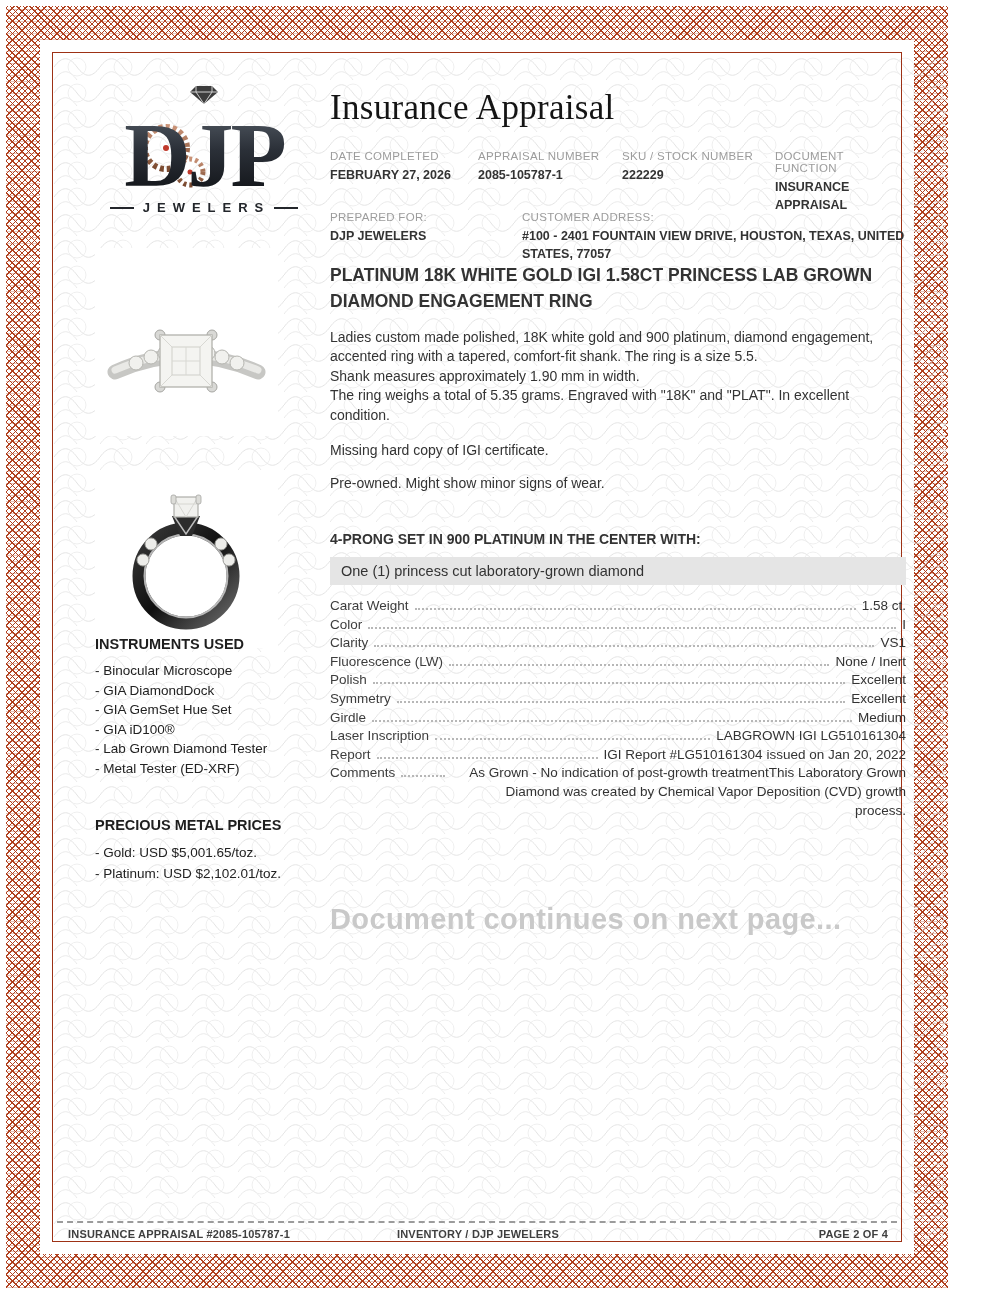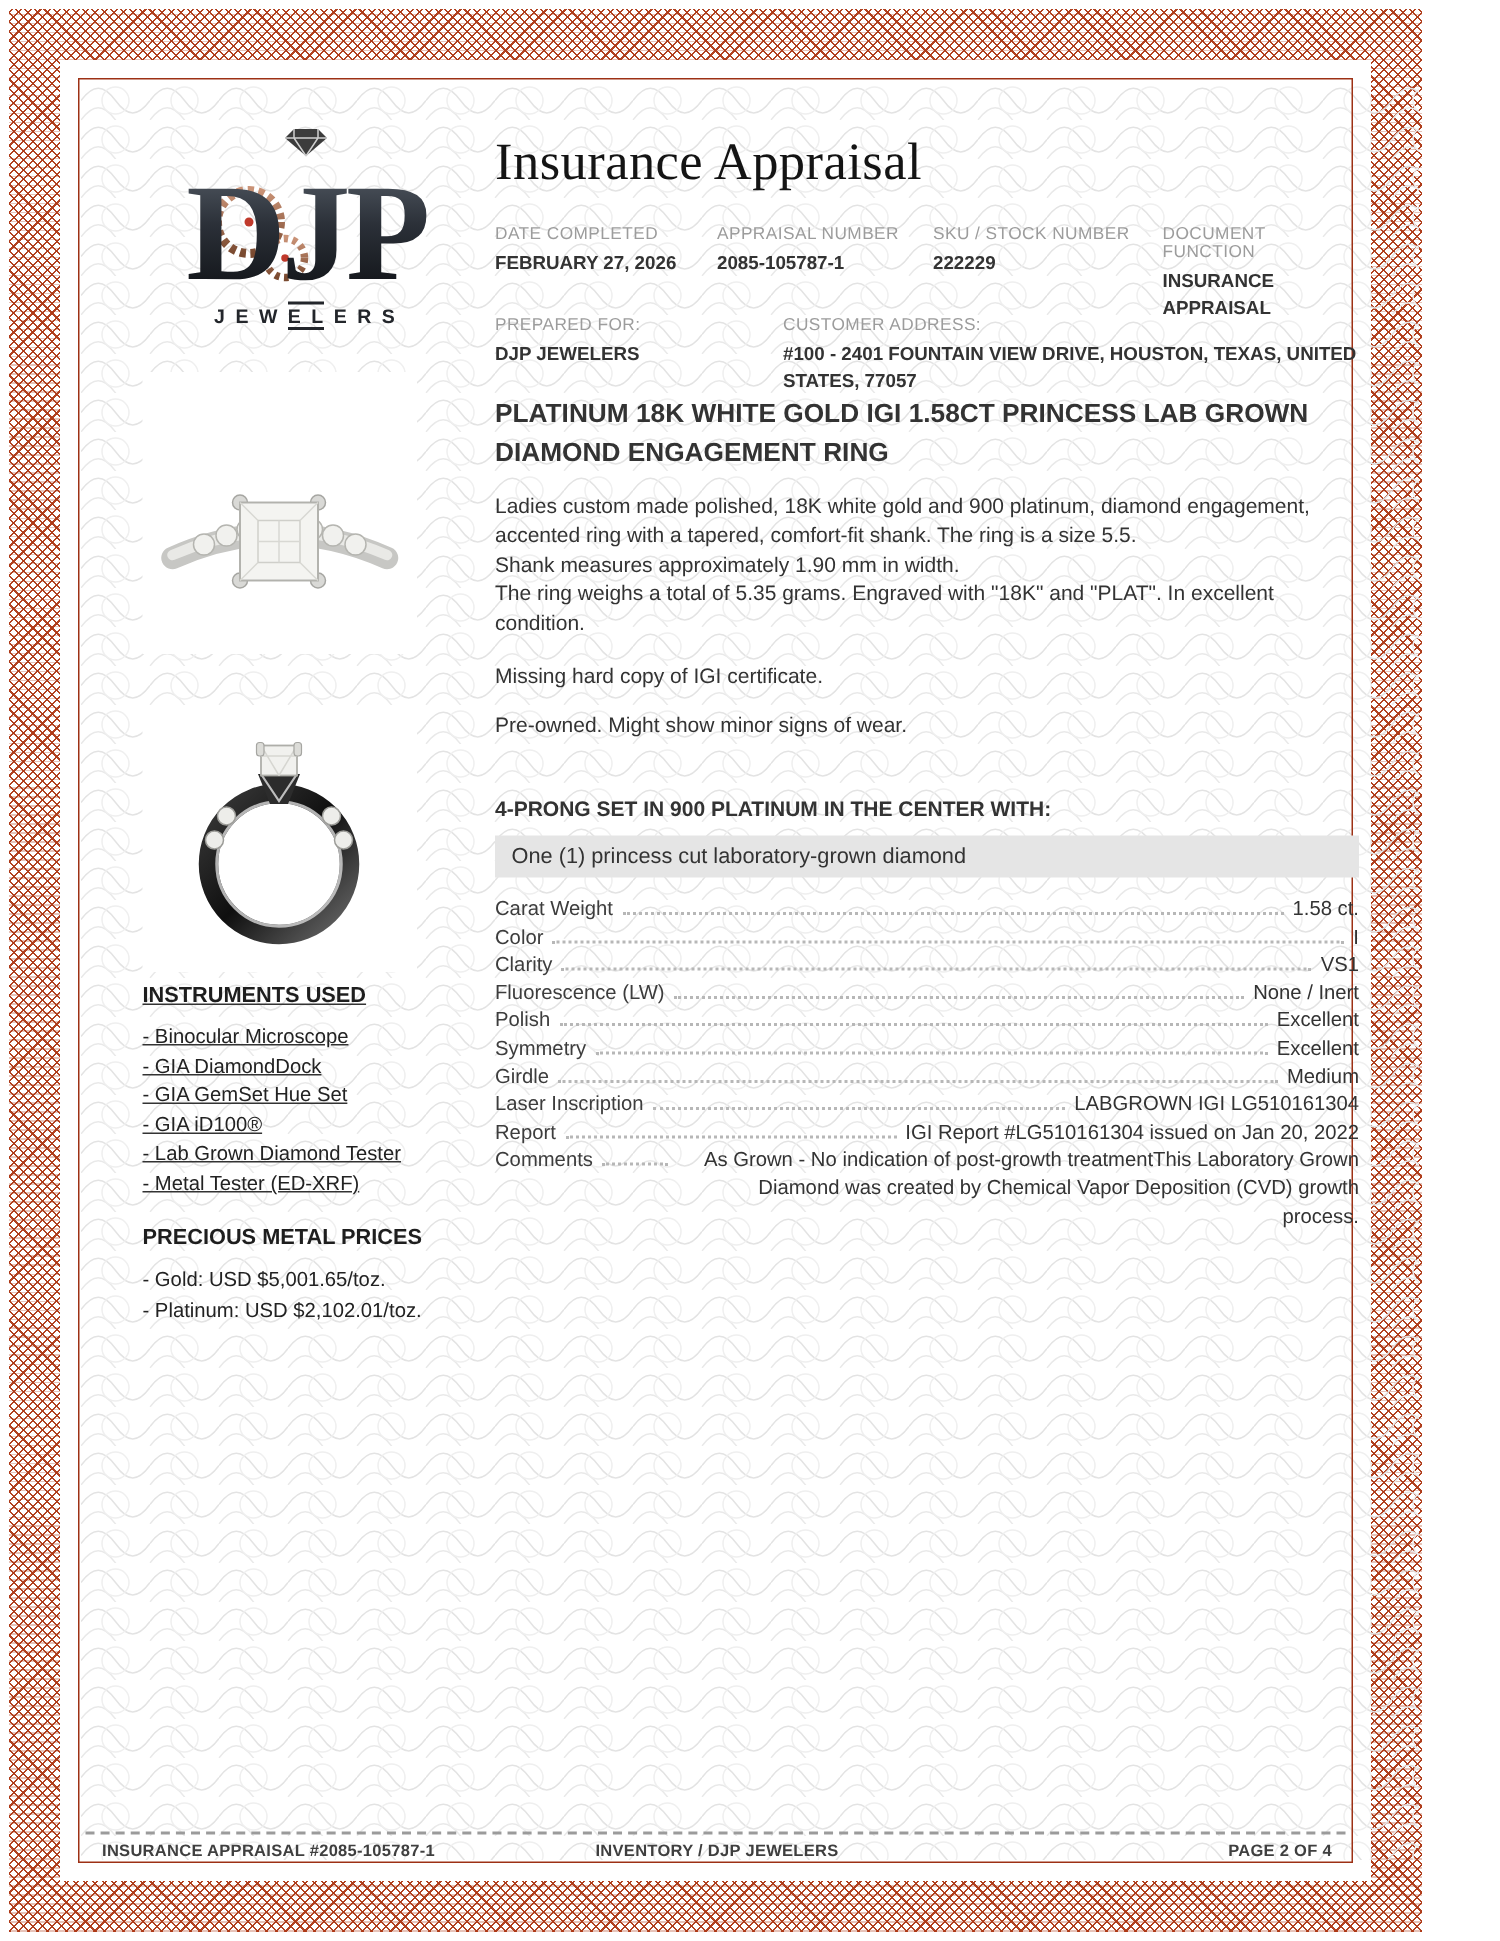--- a/index.html
+++ b/index.html
@@ -10,21 +10,21 @@
   .band{position:absolute;inset:6px;background-color:#fff;background-image:
       repeating-linear-gradient(45deg,  rgba(173,56,21,.95) 0 1px, rgba(173,56,21,0) 1px 4.5px),
       repeating-linear-gradient(-45deg, rgba(173,56,21,.95) 0 1px, rgba(173,56,21,0) 1px 4.5px),
       repeating-linear-gradient(0deg,   rgba(173,56,21,.30) 0 1px, rgba(173,56,21,0) 1px 6px);}
   .band-inner{position:absolute;inset:40px;background:#fff;}
   .rule{position:absolute;inset:52px;border:1.5px solid #9d3115;}
   .bgsvg{position:absolute;left:54px;top:54px;width:892px;height:1186px;}
 
   
   .logo{position:absolute;left:92px;top:84px;width:224px;text-align:center;}
-  .logo .wordmark-row{display:flex;align-items:center;justify-content:center;margin-top:-6px;flex-direction:column;}
+  .logo .wordmark-row{display:flex;align-items:center;justify-content:center;margin-top:-6px;}
   .logo .wm-dash{width:24px;border-top:2px solid #23262b;}
   .logo .wordmark{font-size:13px;letter-spacing:7px;color:#23262b;margin:0 4px 0 9px;font-weight:bold;}
 
   
   .hdr-title{position:absolute;left:330px;top:88px;font-family:"Liberation Serif",serif;
              font-size:35px;color:#141414;letter-spacing:.3px;}
   .hdr-fields{position:absolute;left:330px;top:150px;width:578px;display:grid;
               grid-template-columns:148px 144px 153px auto;}
   .lbl{font-size:11.5px;color:#9c9c9c;letter-spacing:.3px;}
   .val{font-size:12.5px;font-weight:bold;color:#333;margin-top:5px;line-height:1.4;}
@@ -44,21 +44,21 @@
   .setting-h{margin-top:40px;font-size:14px;font-weight:bold;color:#333;}
   .stone-bar{margin-top:10px;background:#e5e5e5;padding:6px 11px;font-size:14.5px;color:#333;}
   .specs{margin-top:12px;}
   .spec{display:flex;align-items:baseline;font-size:13.5px;line-height:18.6px;}
   .spec .slab{color:#3d3d3d;white-space:nowrap;}
   .spec .leader{flex:1;border-bottom:2px dotted #b7b7b7;margin:0 6px;min-width:10px;}
   .spec .sval{text-align:right;max-width:79%;color:#333;}
 
   
   .sidebox{position:absolute;left:95px;width:235px;}
-  .instruments{top:656px;text-decoration:underline;}
+  .instruments{top:636px;}
   .metals{top:817px;}
   .sb-h{font-size:14.5px;font-weight:bold;color:#1e1e1e;margin-bottom:9px;}
   .sb-item{font-size:13.5px;color:#222;line-height:19.6px;}
   .metals .sb-item{line-height:21px;}
 
   
   .watermark{position:absolute;left:330px;top:903px;font-size:29px;font-weight:bold;
              color:#c9c9c9;letter-spacing:.4px;}
 
   
@@ -280,20 +280,21 @@
   </div>
 
   <div class="sidebox metals">
     <div class="sb-h">PRECIOUS METAL PRICES</div>
     <div id="metal-list">
         <div class="sb-item">- Gold: USD $5,001.65/toz.</div>
         <div class="sb-item">- Platinum: USD $2,102.01/toz.</div>
       </div>
   </div>
 
+  <div class="watermark">Document continues on next page...</div>
 
   <div class="footer-line"></div>
   <div class="footer">
     <span class="fl">INSURANCE APPRAISAL #2085-105787-1</span>
     <span class="fc">INVENTORY / DJP JEWELERS</span>
     <span class="fr">PAGE 2 OF 4</span>
   </div>
 
 </div>
 

